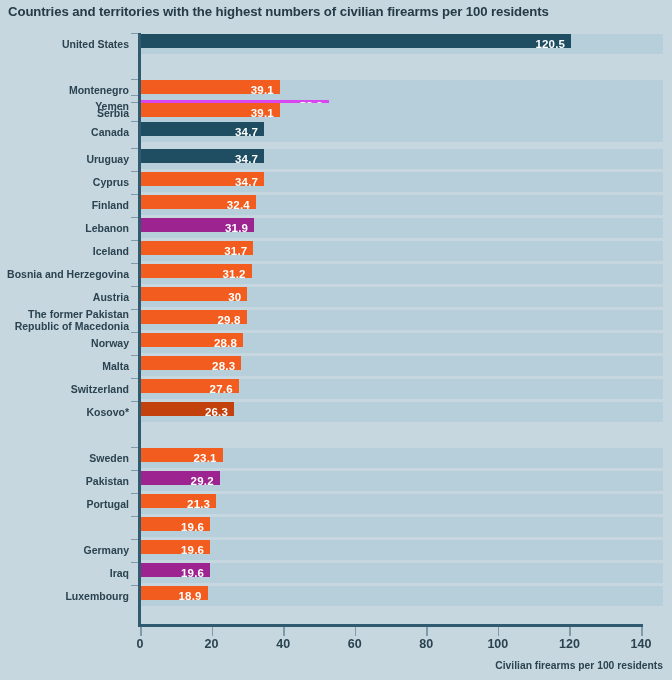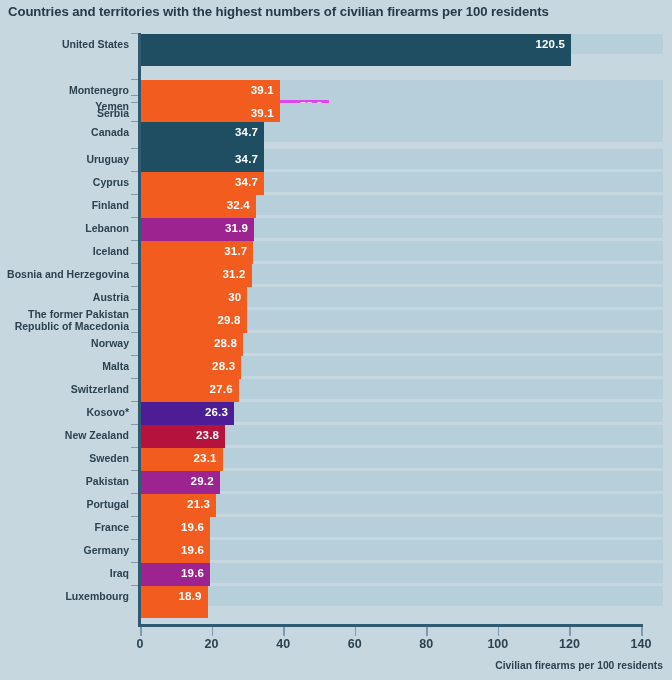--- a/index.html
+++ b/index.html
@@ -74,21 +74,21 @@
     left: 131px;
     top: 0px;
     width: 8px;
     height: 1px;
     background: #7f9aab;
   }
   .bar {
     position: absolute;
     left: 140px;
     top: 1px;
-    height: 32px;
+    height: 14px;
     box-sizing: border-box;
   }
   .bar-value {
     position: absolute;
     right: 6px;
     top: 0;
     height: 20px;
     line-height: 20px;
     font-size: 11.5px;
     font-weight: bold;
@@ -267,30 +267,22 @@
       <div class="tick-mark"></div>
       <div class="cat-label">Switzerland</div>
       <div class="bar" style="width: 98.7686px; background: rgb(242, 92, 30);">
         <span class="bar-value">27.6</span>
       </div>
     </div>
     <div class="row" style="top: 368px;">
       <div class="band"></div>
       <div class="tick-mark"></div>
       <div class="cat-label">Kosovo*</div>
-      <div class="bar" style="width: 94.1164px; background: #4c1d95;">
+      <div class="bar" style="width: 94.1164px; background: #c2410c;">
         <span class="bar-value">26.3</span>
-      </div>
-    </div>
-    <div class="row" style="top: 391px;">
-      <div class="band"></div>
-      <div class="tick-mark"></div>
-      <div class="cat-label">New Zealand</div>
-      <div class="bar" style="width: 85.17px; background: rgb(181, 18, 62);">
-        <span class="bar-value">23.8</span>
       </div>
     </div>
     <div class="row" style="top: 414px;">
       <div class="band"></div>
       <div class="tick-mark"></div>
       <div class="cat-label">Sweden</div>
       <div class="bar" style="width: 82.665px; background: rgb(242, 92, 30);">
         <span class="bar-value">23.1</span>
       </div>
     </div>
@@ -306,21 +298,20 @@
       <div class="band"></div>
       <div class="tick-mark"></div>
       <div class="cat-label">Portugal</div>
       <div class="bar" style="width: 76.2236px; background: rgb(242, 92, 30);">
         <span class="bar-value">21.3</span>
       </div>
     </div>
     <div class="row" style="top: 483px;">
       <div class="band"></div>
       <div class="tick-mark"></div>
-      <div class="cat-label">France</div>
       <div class="bar" style="width: 70.14px; background: rgb(242, 92, 30);">
         <span class="bar-value">19.6</span>
       </div>
     </div>
     <div class="row" style="top: 506px;">
       <div class="band"></div>
       <div class="tick-mark"></div>
       <div class="cat-label">Germany</div>
       <div class="bar" style="width: 70.14px; background: rgb(242, 92, 30);">
         <span class="bar-value">19.6</span>

